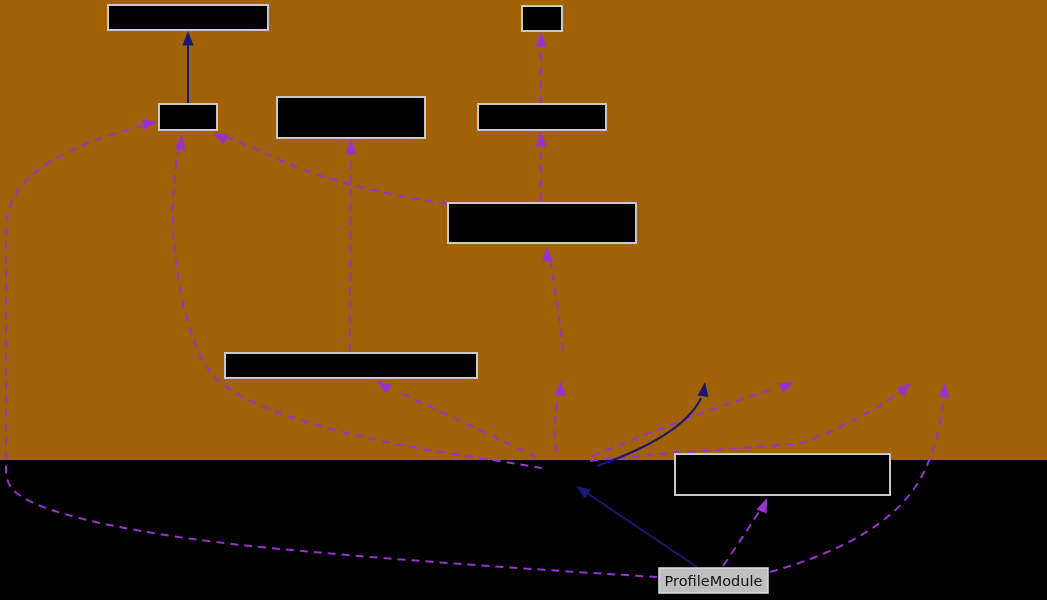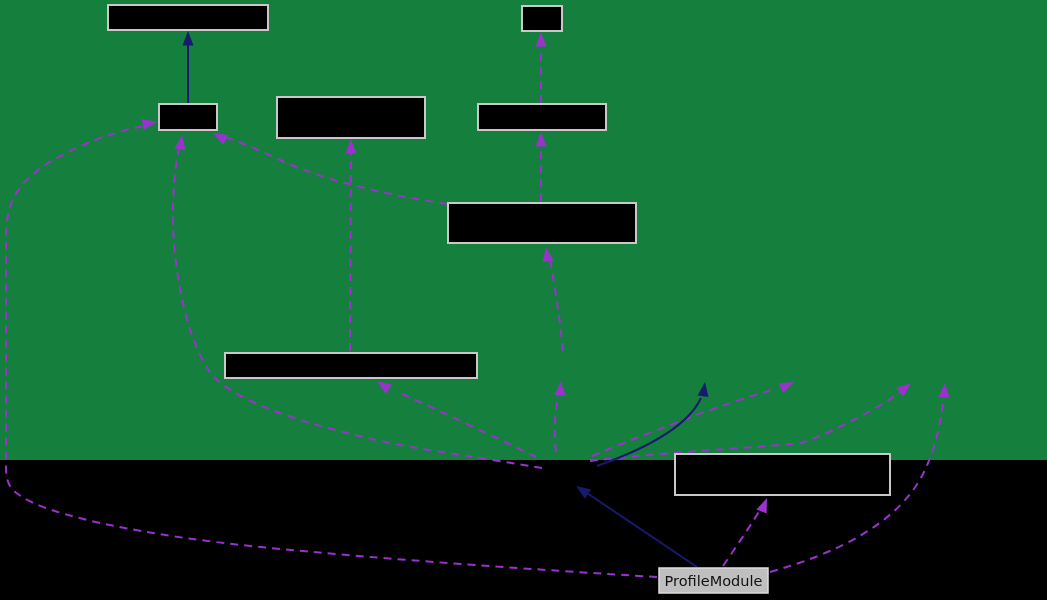--- a/index.html
+++ b/index.html
@@ -8,21 +8,21 @@
     background: #000000;
     width: 1047px;
     height: 600px;
     overflow: hidden;
     font-family: "DejaVu Sans", "Liberation Sans", sans-serif;
   }
   .canvas {
     position: relative;
     width: 1047px;
     height: 460px;
-    background: #15803d;
+    background: #a16207;
   }
   svg { display: block; }
   .class-node {
     fill: #000000;
     stroke: #c9c9c9;
     stroke-width: 2;
   }
   .edge-usage {
     fill: none;
     stroke-width: 2;

